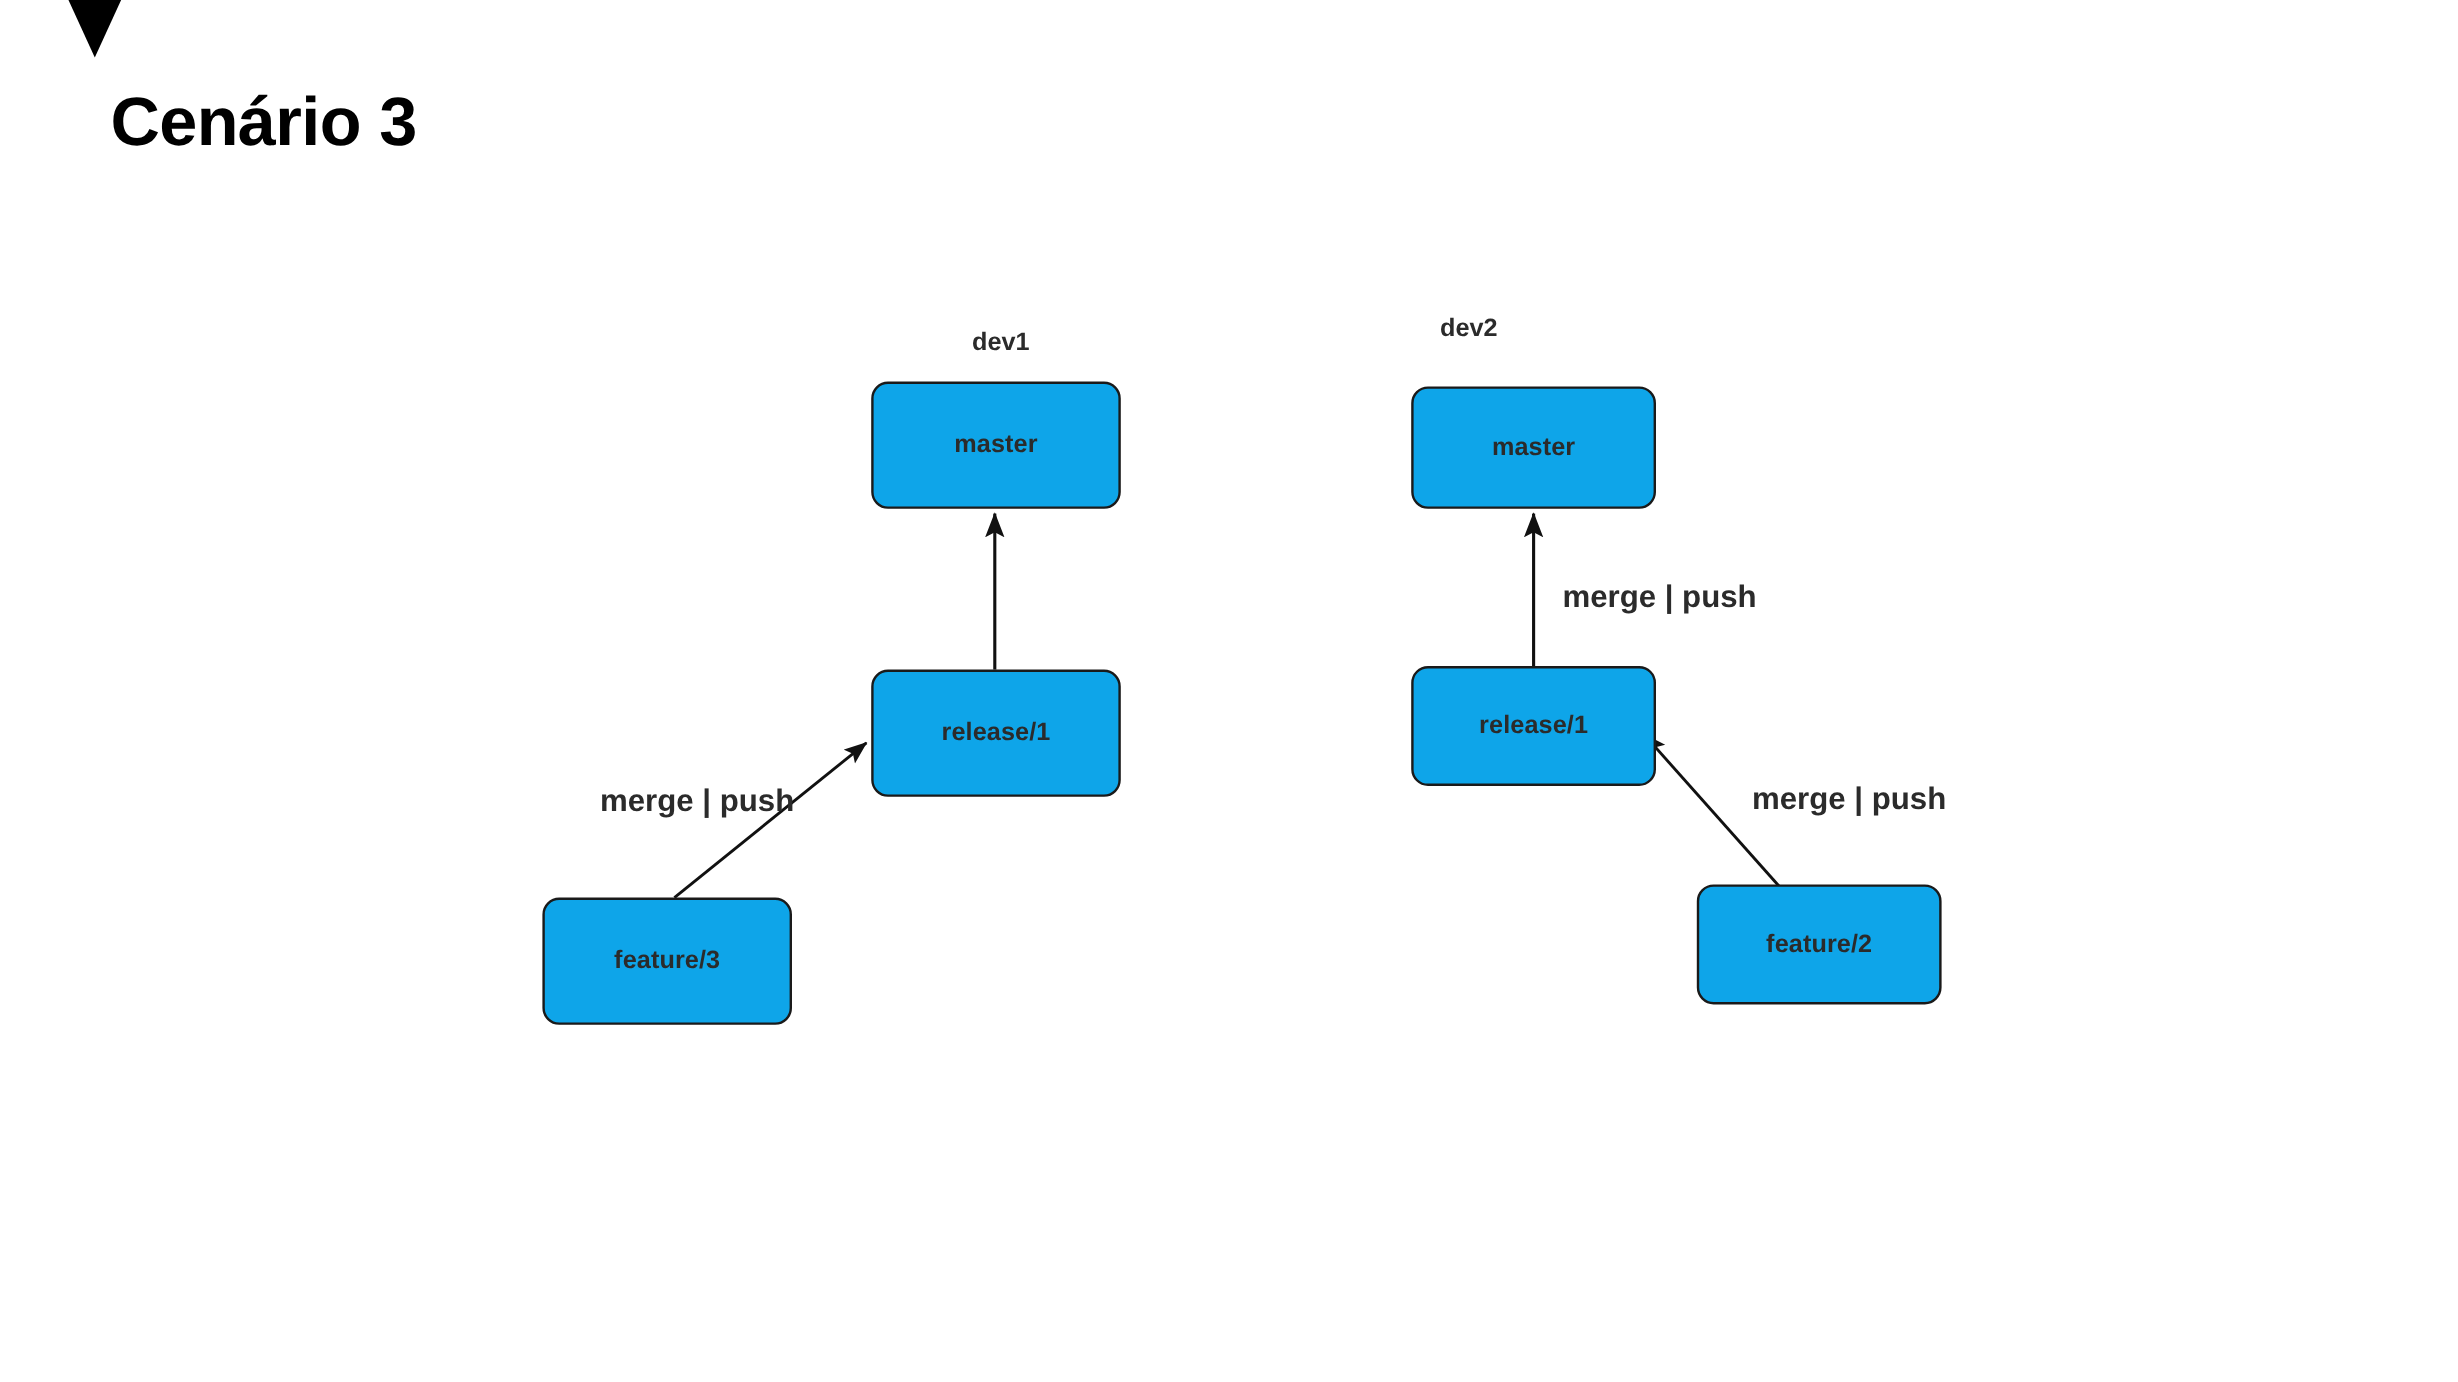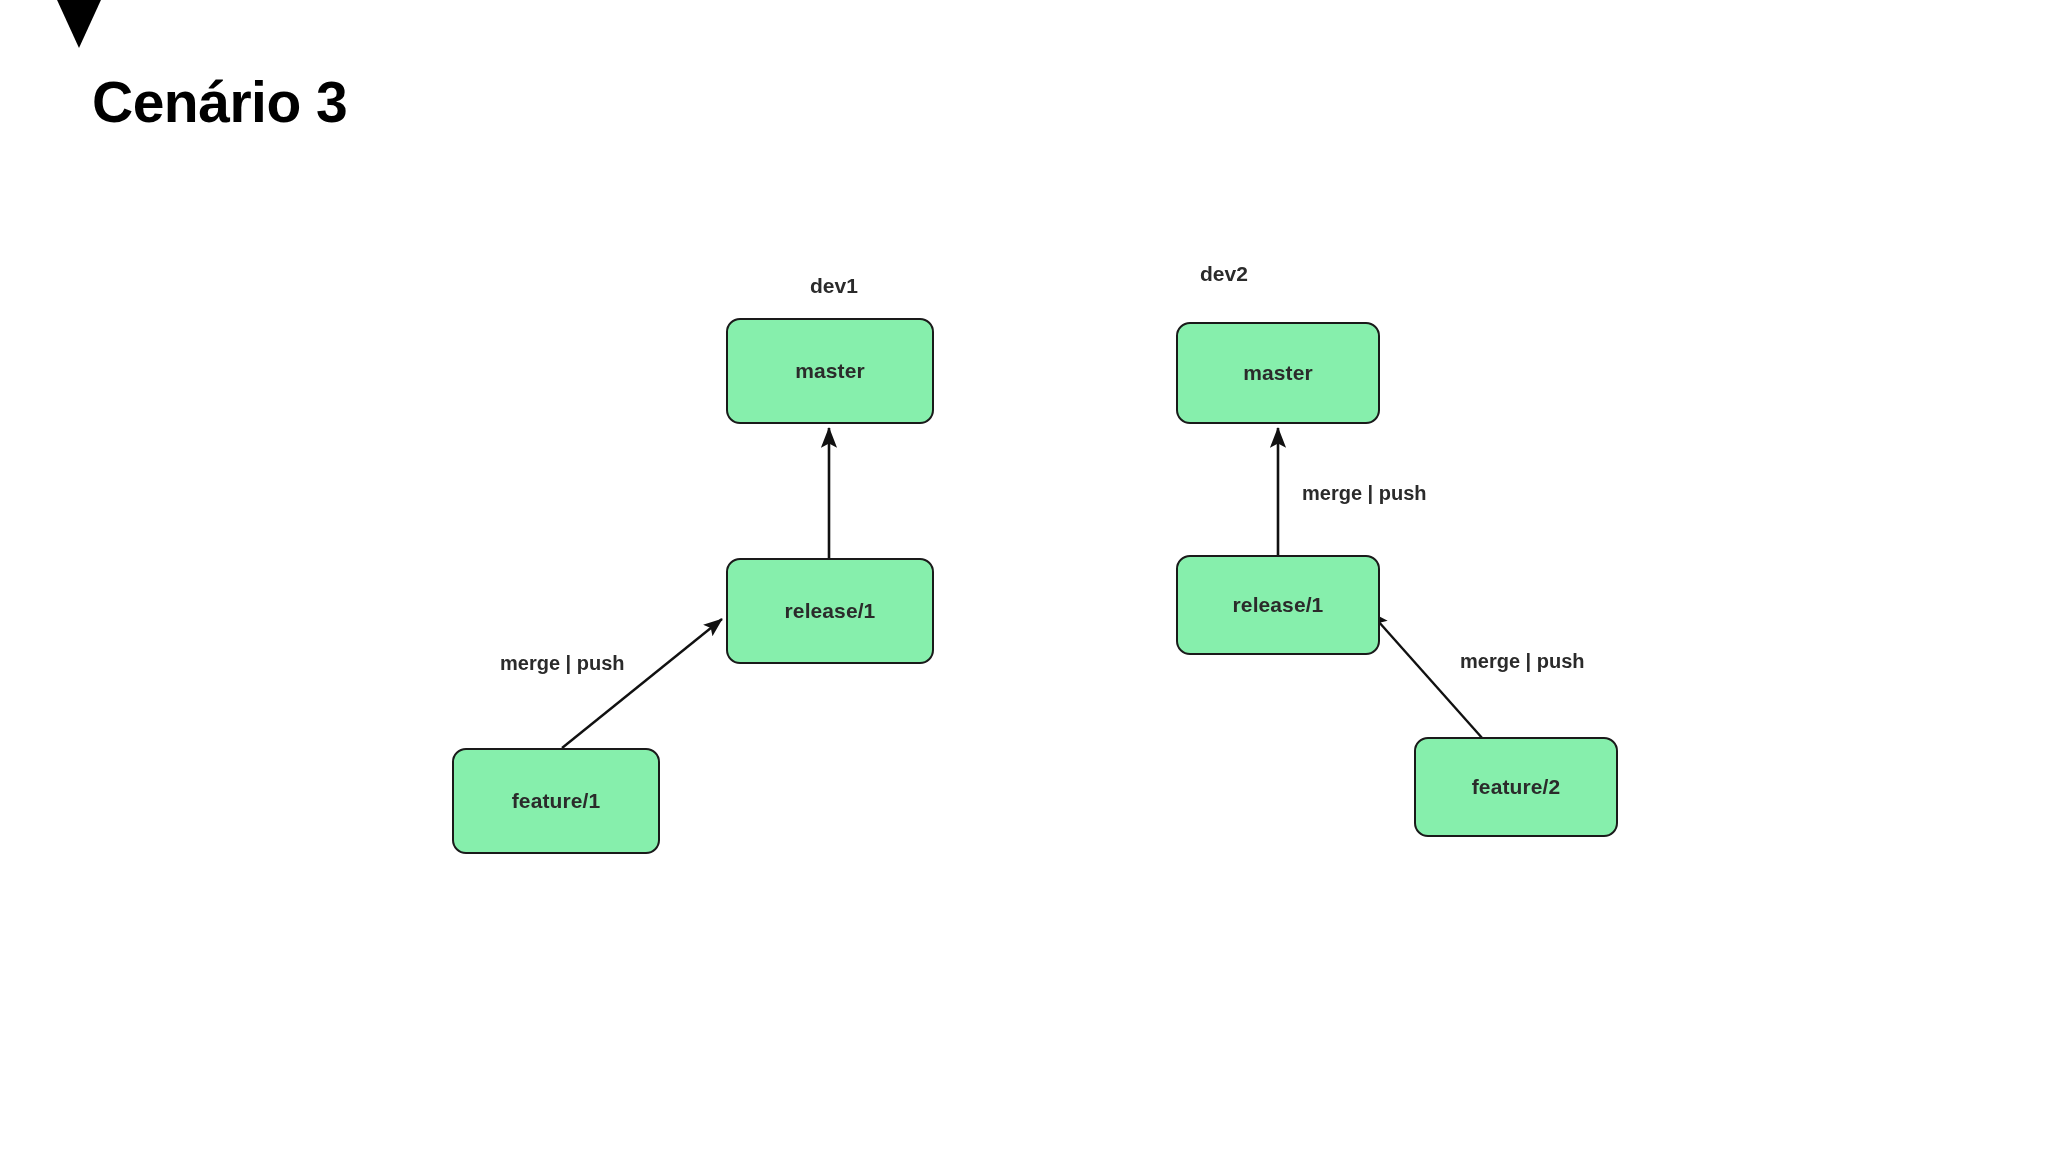--- a/index.html
+++ b/index.html
@@ -59,21 +59,21 @@
     width: 2048px;
     height: 1152px;
     pointer-events: none;
   }
 
   .node {
     position: absolute;
     box-sizing: border-box;
     border: 2px solid #1a1a1a;
     border-radius: 14px;
-    background: #86efac;
+    background: #0ea5e9;
     display: flex;
     align-items: center;
     justify-content: center;
   }
   .node .node-label {
     font-size: 21px;
     font-weight: bold;
     color: #2b2b2b;
     letter-spacing: 0.1px;
     white-space: nowrap;
@@ -82,21 +82,21 @@
   .group-caption {
     position: absolute;
     font-size: 21px;
     font-weight: bold;
     color: #2b2b2b;
     white-space: nowrap;
   }
 
   .edge-label {
     position: absolute;
-    font-size: 20px;
+    font-size: 26px;
     font-weight: bold;
     color: #2b2b2b;
     white-space: nowrap;
   }
 
   
   #footer {
     position: absolute;
     left: 0;
     bottom: 0;
@@ -134,21 +134,21 @@
 
     <div class="node" style="left:726px; top:318px; width:208px; height:106px;">
       <span class="node-label">master</span>
     </div>
 
     <div class="node" style="left:726px; top:558px; width:208px; height:106px;">
       <span class="node-label">release/1</span>
     </div>
 
     <div class="node" style="left:452px; top:748px; width:208px; height:106px;">
-      <span class="node-label">feature/1</span>
+      <span class="node-label">feature/3</span>
     </div>
 
     <div class="edge-label" style="left:500px; top:652px;">merge | push</div>
 
     <div class="group-caption" style="left:1200px; top:262px;">dev2</div>
 
     <div class="node" style="left:1176px; top:322px; width:204px; height:102px;">
       <span class="node-label">master</span>
     </div>
 

